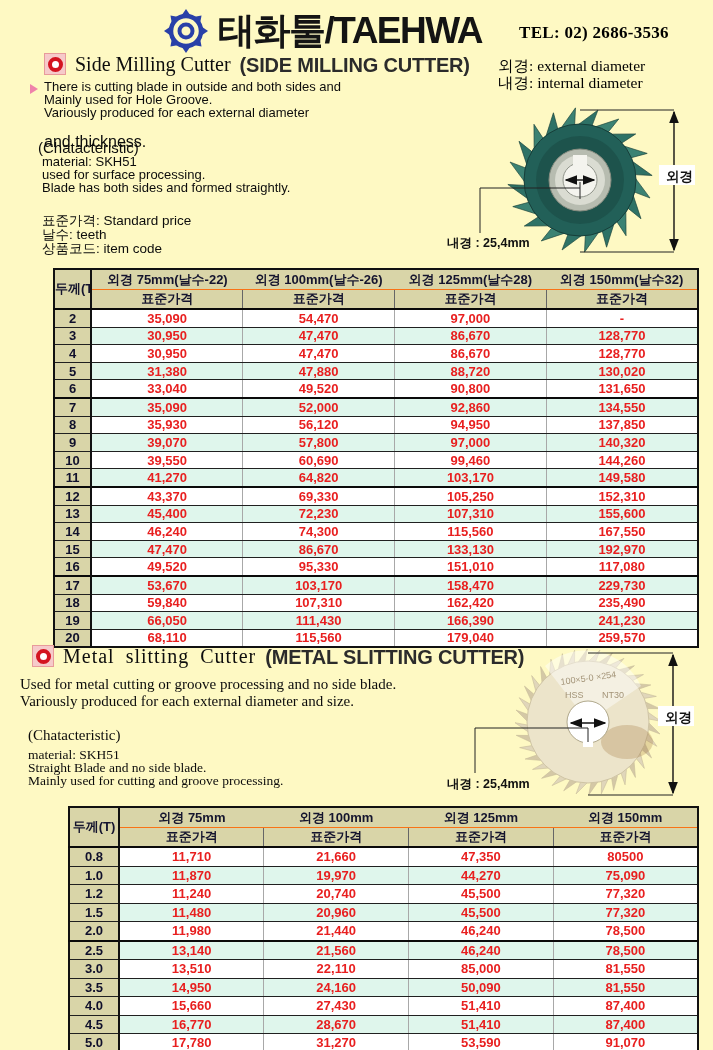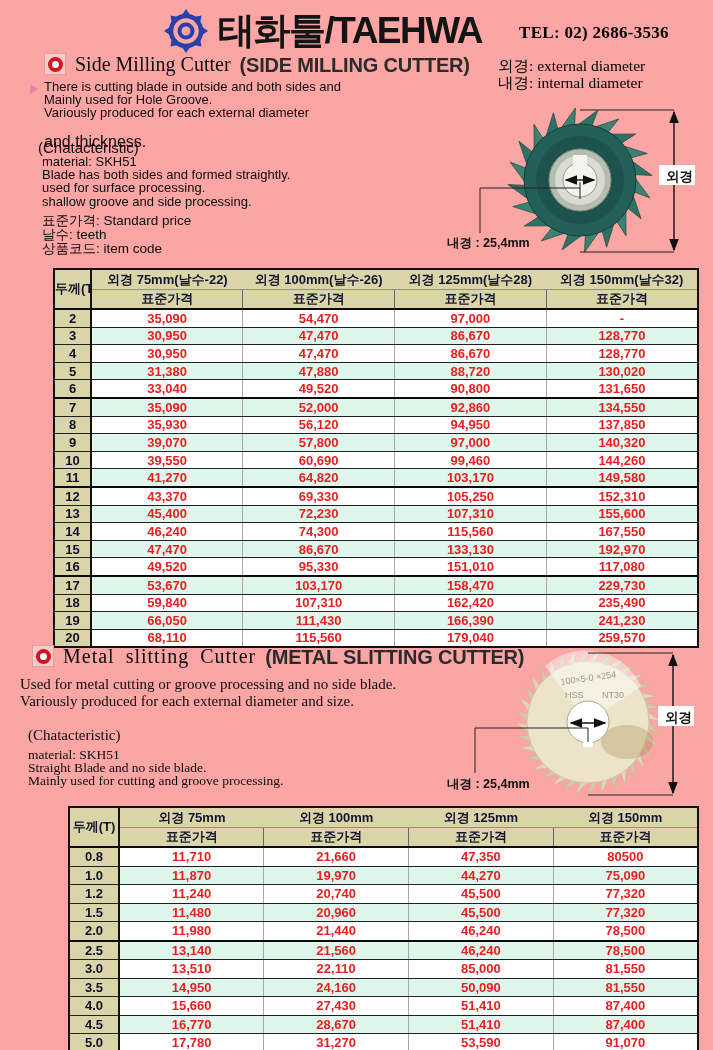--- a/index.html
+++ b/index.html
@@ -1,16 +1,16 @@
 <!DOCTYPE html>
 <html><head>
 <meta charset="utf-8">
 <style>
   html,body{margin:0;padding:0;background:#fff;}
-  #page{position:relative;width:713px;height:1050px;background:#fca5a5;overflow:hidden;
+  #page{position:relative;width:713px;height:1050px;background:#fef9c3;overflow:hidden;
         font-family:"Liberation Sans","DejaVu Sans",sans-serif;color:#111;}
 
   
   .logo-wrap{position:absolute;left:163px;top:6px;display:flex;align-items:center;gap:9px;}
   .logo-text{font-size:37px;font-weight:800;letter-spacing:-1.5px;color:#141414;}
   .tel{position:absolute;left:519px;top:23px;font-family:"Liberation Serif","DejaVu Serif",serif;
        font-size:17px;font-weight:600;letter-spacing:0.3px;color:#000;}
 
   
   .sec-head{position:absolute;display:flex;align-items:center;gap:9px;}
@@ -119,23 +119,22 @@
   <div class="bullet-arrow"></div>
   <div class="bullet-text">
     <div>There is cutting blade in outside and both sides and</div>
     <div>Mainly used for Hole Groove.</div>
     <div>Variously produced for each external diameter</div>
     <div class="big">and thickness.</div>
   </div>
   <div class="char-head c1">(Chatacteristic)</div>
   <div class="char-lines l1">
     <div>material: SKH51</div>
+    <div>used for surface processing.</div>
     <div>Blade has both sides and formed straightly.</div>
-    <div>used for surface processing.</div>
-    <div>shallow groove and side processing.</div>
   </div>
   <div class="glossary">
     <div>표준가격: Standard price</div>
     <div>날수: teeth</div>
     <div>상품코드: item code</div>
   </div>
 
   <svg class="img1" width="260" height="165" viewBox="0 0 260 165">
     <defs>
       <polygon id="tooth-mill" points="-5,-53 18,-70 10,-49" stroke="#173f38" stroke-width="0.6"></polygon>

